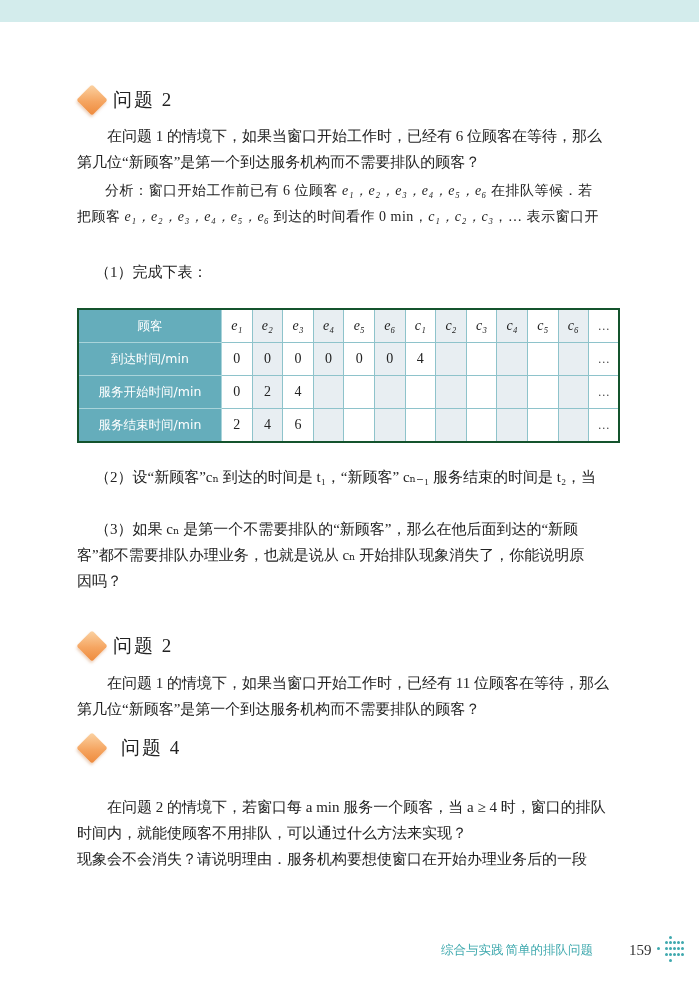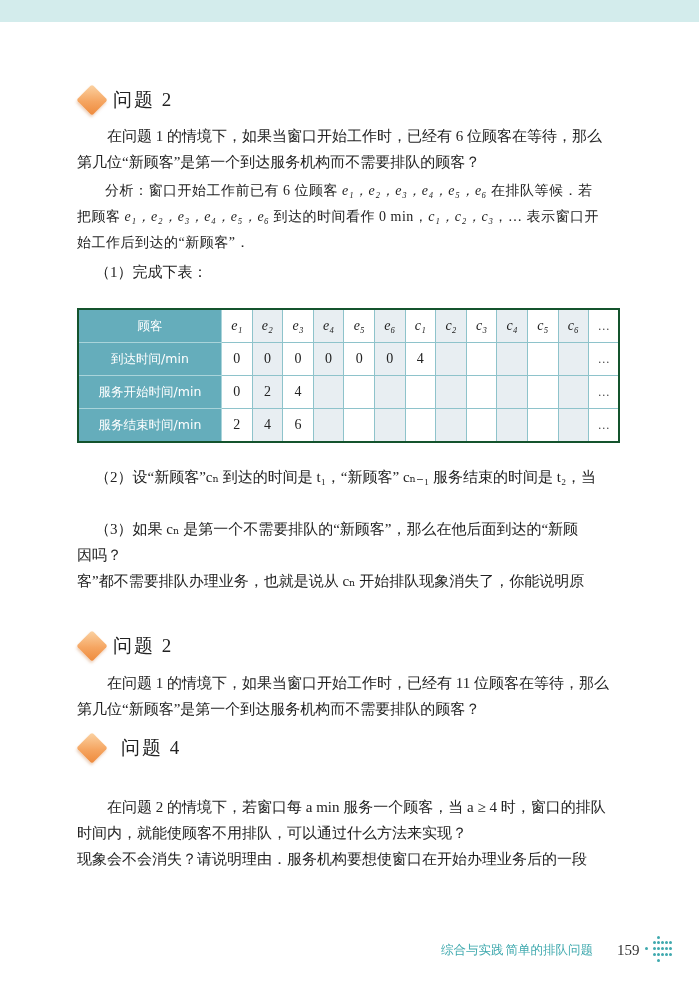--- a/index.html
+++ b/index.html
@@ -21,21 +21,21 @@
   table.q td { border:1px solid #8ec3cb; height:32px; text-align:center; font-size:14px; color:#222; padding:0; }
   table.q td.hdr { background:#65adbb; color:#ffffff; width:142px; font-family:"DejaVu Sans","Liberation Sans",sans-serif;
                    font-size:12.5px; border-color:#a9d4da; }
   table.q td.c { width:29.6px; }
   table.q td.alt { background:#e8eef2; }
   table.q td.dots { width:29px; font-size:12px; color:#444; }
   .footer { position:absolute; top:935px; left:441px; display:flex; align-items:center;
             font-family:"DejaVu Sans","Liberation Sans",sans-serif; }
   .ft1, .ft2 { color:#3fa9ae; font-size:12.5px; }
   .ft2 { margin-left:2px; }
-  .pgnum { font-family:"Liberation Serif",serif; font-size:15px; color:#333; margin-left:24px; }
+  .pgnum { font-family:"Liberation Serif",serif; font-size:15px; color:#333; margin-left:36px; }
   .dots-icon { margin-left:4px; width:28px; height:30px; position:relative; }
   .dots-icon span { position:absolute; width:3px; height:3px; border-radius:50%; background:#3fa9ae; }
 </style>
 </head>
 <body>
 
 <div class="topband"></div>
 
 <div class="heading" style="top:85px;">
   <div class="diamond"></div>
@@ -43,21 +43,20 @@
 </div>
 
 <div class="para" style="top:123px;">
   <p class="indent">在问题 1 的情境下，如果当窗口开始工作时，已经有 6 位顾客在等待，那么</p>
   <p>第几位“新顾客”是第一个到达服务机构而不需要排队的顾客？</p>
 </div>
 
 <div class="para" style="top:178px; font-size:14px; letter-spacing:0.5px;">
   <p class="indent"><span>分析：窗口开始工作前已有 6 位顾客 </span><span class="ital">e₁，e₂，e₃，e₄，e₅，e₆</span><span> 在排队等候．若</span></p>
   <p><span>把顾客 </span><span class="ital">e₁，e₂，e₃，e₄，e₅，e₆</span><span> 到达的时间看作 0 min，</span><span class="ital">c₁，c₂，c₃</span><span>，… 表示窗口开</span></p>
-  <p>始工作后到达的“新顾客”．</p>
 </div>
 
 <div class="para" style="top:259px;">
   <p class="indent" style="text-indent:1.2em;">（1）完成下表：</p>
 </div>
 
 <table class="q">
   <tbody>
       <tr>
     <td class="hdr">顾客</td>
@@ -125,22 +124,22 @@
   </tr>
 </tbody>
   </table>
 
 <div class="para" style="top:464px;">
   <p class="indent" style="text-indent:1.2em;">（2）设“新顾客”cₙ 到达的时间是 t₁，“新顾客” cₙ₋₁ 服务结束的时间是 t₂，当</p>
 </div>
 
 <div class="para" style="top:516px;">
   <p class="indent" style="text-indent:1.2em;">（3）如果 cₙ 是第一个不需要排队的“新顾客”，那么在他后面到达的“新顾</p>
+  <p>客”都不需要排队办理业务，也就是说从 cₙ 开始排队现象消失了，你能说明原</p>
   <p>因吗？</p>
-  <p>客”都不需要排队办理业务，也就是说从 cₙ 开始排队现象消失了，你能说明原</p>
 </div>
 
 <div class="heading" style="top:631px;">
   <div class="diamond"></div>
   <span class="heading-text">问题 2</span>
 </div>
 <div class="para" style="top:670px;">
   <p class="indent">在问题 1 的情境下，如果当窗口开始工作时，已经有 11 位顾客在等待，那么</p>
   <p>第几位“新顾客”是第一个到达服务机构而不需要排队的顾客？</p>
 </div>

